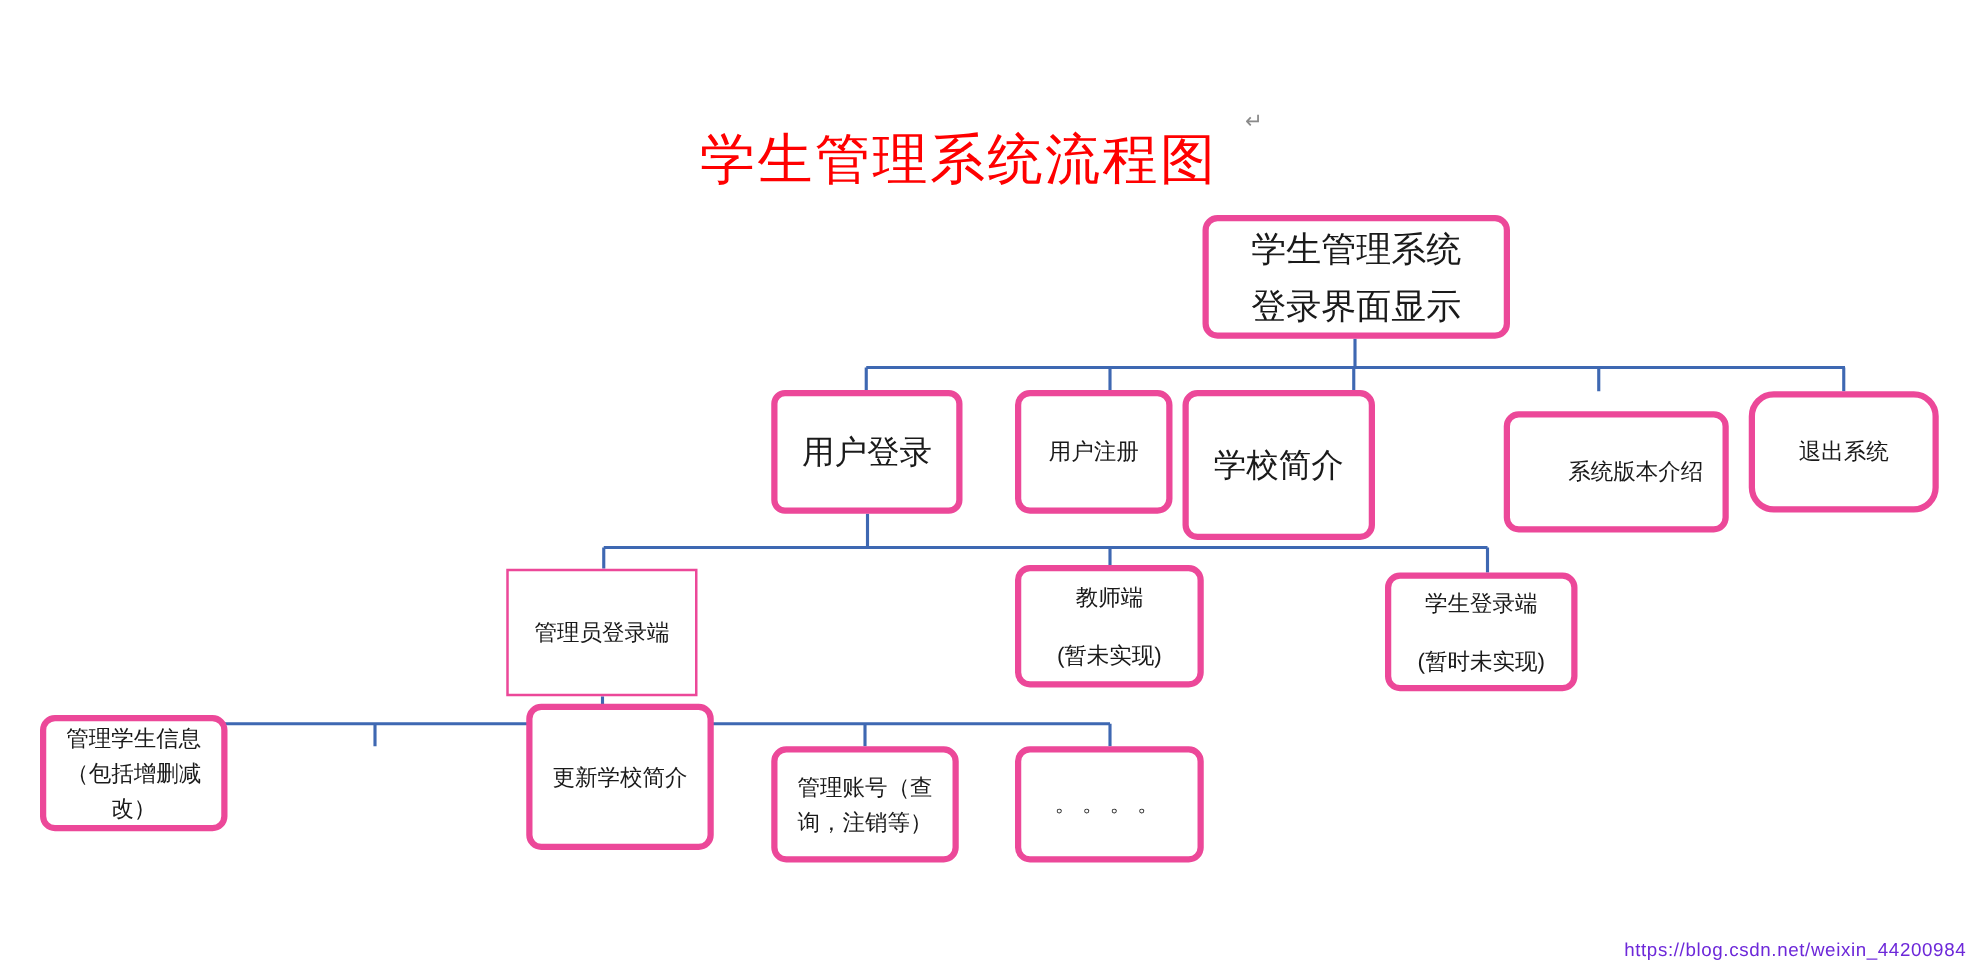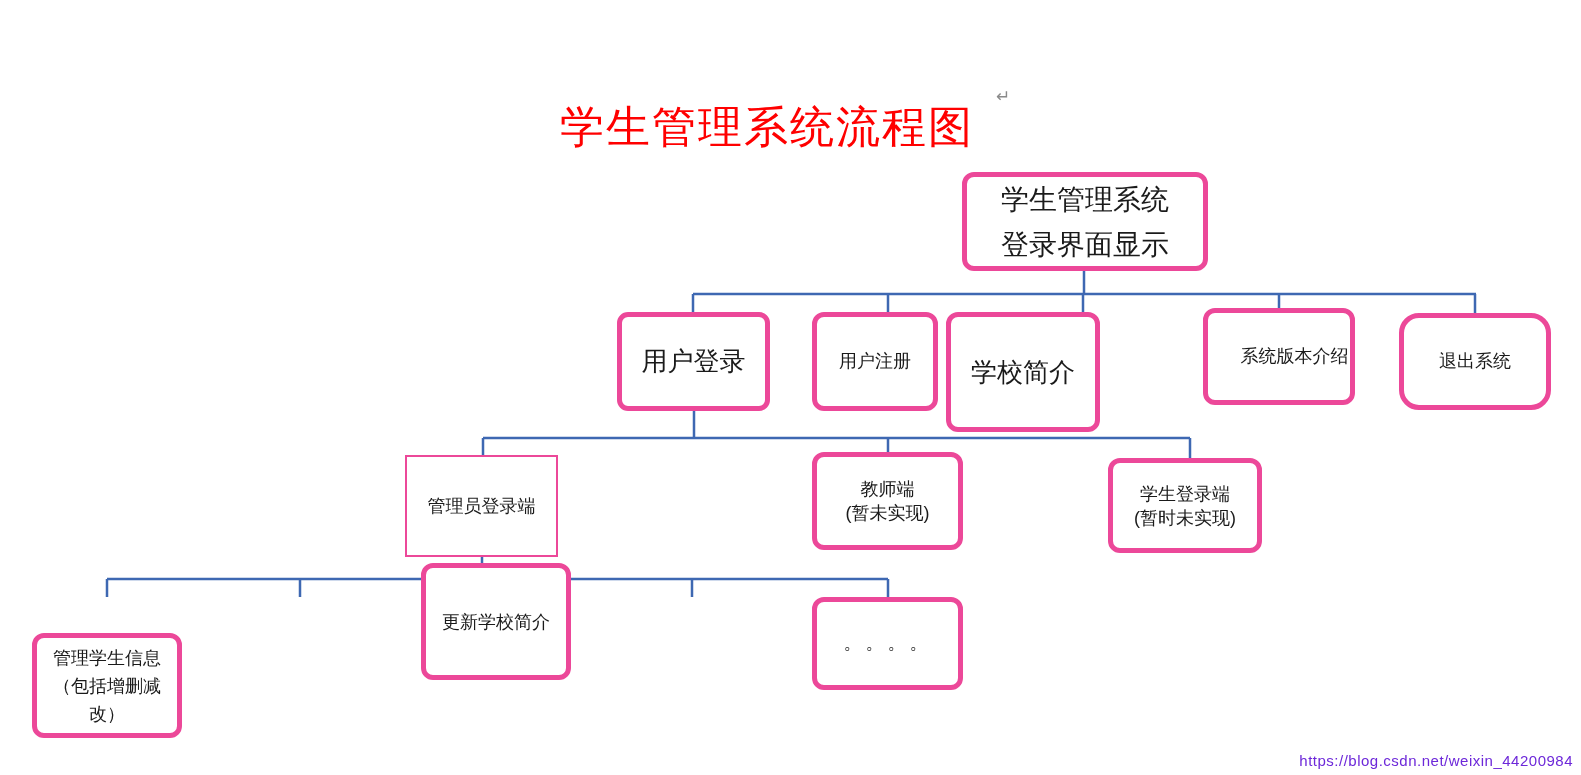--- a/index.html
+++ b/index.html
@@ -47,21 +47,21 @@
     white-space: pre-line;
     font-size: 18px;
     line-height: 1.5;
   }
   .node.square {
     border-width: 2px;
     border-radius: 0;
   }
   .f28 { font-size: 28px; line-height: 45px; }
   .f26 { font-size: 26px; }
-  .lh35 { line-height: 24px; }
+  .lh35 { line-height: 46px; }
   .lh28 { line-height: 28px; }
   .dots { letter-spacing: 4px; font-size: 18px; }
   .watermark {
     position: absolute;
     right: 8px;
     bottom: 6px;
     font-size: 15px;
     letter-spacing: 0.5px;
     color: #6d28d9;
     white-space: nowrap;
@@ -91,46 +91,50 @@
 
   <div class="node f26" style="left:617px; top:312px; width:153px; height:99px;border-radius:11px;">
     <span>用户登录</span>
   </div>
   <div class="node" style="left:812px; top:312px; width:126px; height:99px;">
     <span>用户注册</span>
   </div>
   <div class="node f26" style="left:946px; top:312px; width:154px; height:120px;">
     <span>学校简介</span>
   </div>
-  <div class="node" style="left:1203px; top:308px; width:152px; height:97px;padding-left:31px;">
+  <div class="node" style="left:1203px; top:329px; width:180px; height:97px;padding-left:31px;">
     <span>系统版本介绍</span>
   </div>
   <div class="node" style="left:1399px; top:313px; width:152px; height:97px;border-radius:20px;">
     <span>退出系统</span>
   </div>
 
   <div class="node square" style="left:405px; top:455px; width:153px; height:102px;">
     <span>管理员登录端</span>
   </div>
   <div class="node lh35" style="left:812px; top:452px; width:151px; height:98px;">
     <span>教师端
 (暂未实现)</span>
   </div>
   <div class="node lh35" style="left:1108px; top:458px; width:154px; height:95px;">
     <span>学生登录端
 (暂时未实现)</span>
   </div>
 
-  <div class="node lh28" style="left:32px; top:633px; width:150px; height:105px;">
+  <div class="node lh28" style="left:32px; top:572px; width:150px; height:93px;">
     <span>管理学生信息
 （包括增删减
 改）</span>
   </div>
   <div class="node lh28" style="left:421px; top:563px; width:150px; height:117px;">
     <span>更新学校简介</span>
+  </div>
+  <div class="node lh28" style="left:617px; top:597px; width:150px; height:93px;">
+    <span>管理账号（查
+询，注销等）</span>
   </div>
   <div class="node dots" style="left:812px; top:597px; width:151px; height:93px;">
     <span>。。。。</span>
   </div>
 
   <div class="watermark">https://blog.csdn.net/weixin_44200984</div>
 
 </div>
 
 </body></html>

